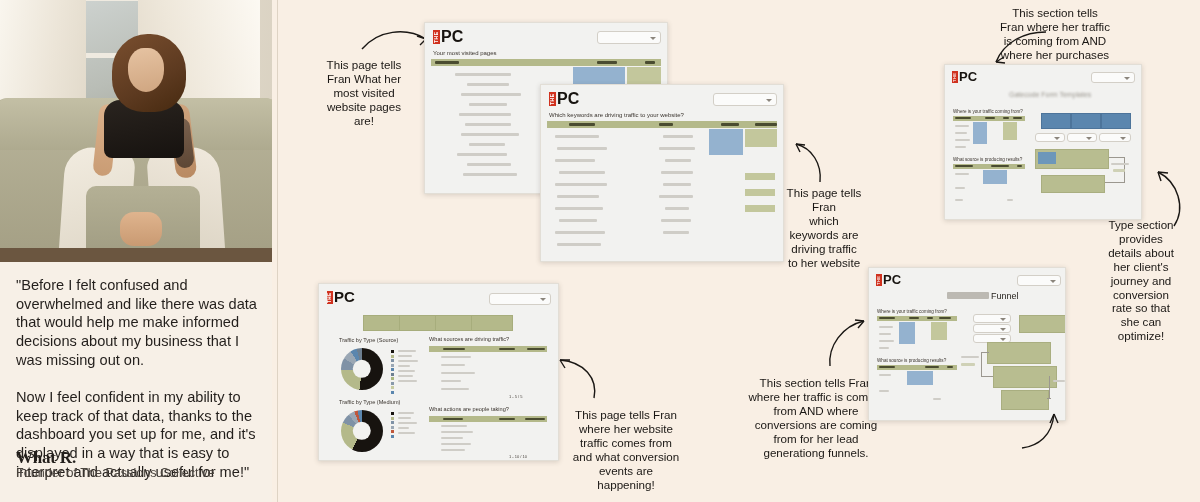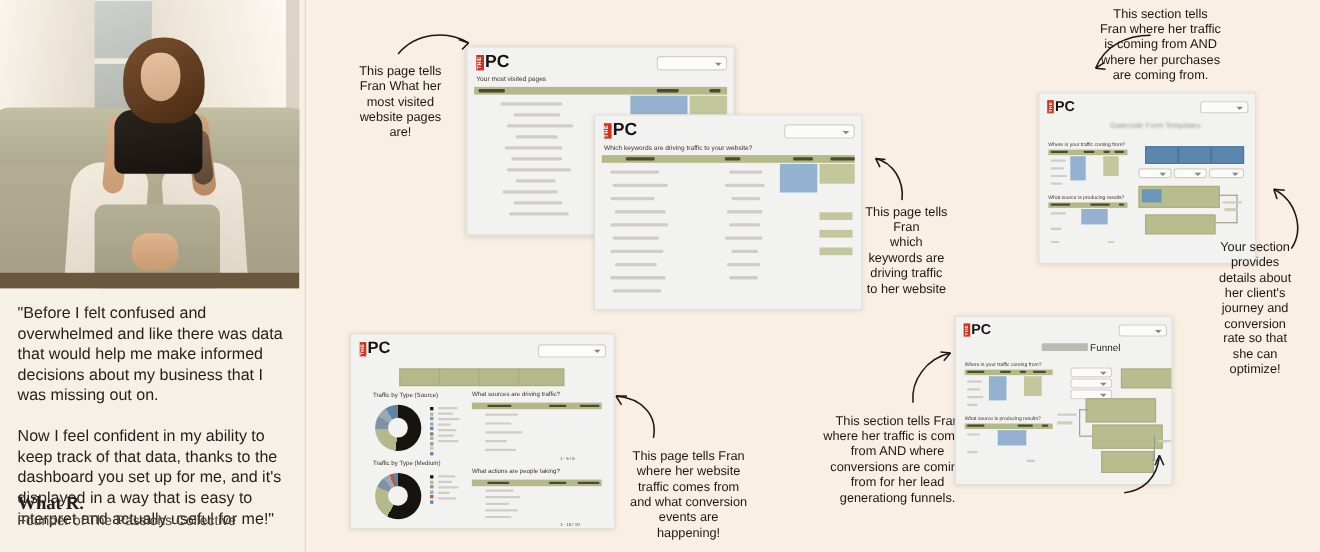--- a/index.html
+++ b/index.html
@@ -66,21 +66,21 @@
   
   .callout{position:absolute;color:#1a1714;font-size:11.6px;line-height:1.2;
      text-align:center;white-space:pre-line;}
 
   
   .arrow{position:absolute;pointer-events:none;}
   .arrow svg{display:block;overflow:visible;}
 
   
   .shot{position:absolute;background:#f2f2f0;box-shadow:0 1px 5px rgba(60,50,40,.18);
-     border:1px solid #e2ded6;overflow:hidden;margin-top:20px;}
+     border:1px solid #e2ded6;overflow:hidden;}
   .shot-inner{position:absolute;inset:0;}
   .logo{position:absolute;display:flex;align-items:flex-start;}
   .logo .the{background:#d0321f;color:#fff;font-weight:700;line-height:1;
      writing-mode:vertical-rl;transform:rotate(180deg);letter-spacing:.5px;
      display:flex;align-items:center;justify-content:center;}
   .logo .pc{color:#17130f;font-weight:700;line-height:.85;font-family:"Liberation Sans", sans-serif;}
   .sel{position:absolute;background:#fbfbfa;border:1px solid #d3cfc7;border-radius:3px;}
   .sel:after{content:"";position:absolute;right:4px;top:50%;margin-top:-1px;
      border-left:3px solid transparent;border-right:3px solid transparent;border-top:3px solid #8b857c;}
   .ttl{position:absolute;color:#3a342e;font-weight:400;}
@@ -293,21 +293,21 @@
       <div class="box-blue" style="left:93px;top:87px;width:18px;height:12px;"></div>
       <div class="box-sage" style="left:96px;top:110px;width:62px;height:16px;"></div>
       <div class="line" style="left:164px;top:92px;width:16px;height:1px;"></div>
       <div class="line" style="left:179px;top:92px;width:1px;height:26px;"></div>
       <div class="line" style="left:160px;top:117px;width:20px;height:1px;"></div>
       <div class="blur-txt" style="left:166px;top:98px;width:18px;height:2px;"></div>
       <div class="blur-txt" style="left:168px;top:104px;width:12px;height:3px;background:#cfd1b6;"></div>
     </div>
   </div>
 
-  <div class="callout" style="left:1098px;top:218px;width:86px;">Your section
+  <div class="callout" style="left:1098px;top:218px;width:86px;">Type section
 provides
 details about
 her client's
 journey and
 conversion
 rate so that
 she can
 optimize!</div>
   <div class="arrow" style="left:1152px;top:168px;">
     <svg width="36" height="60" viewBox="0 0 36 60">

